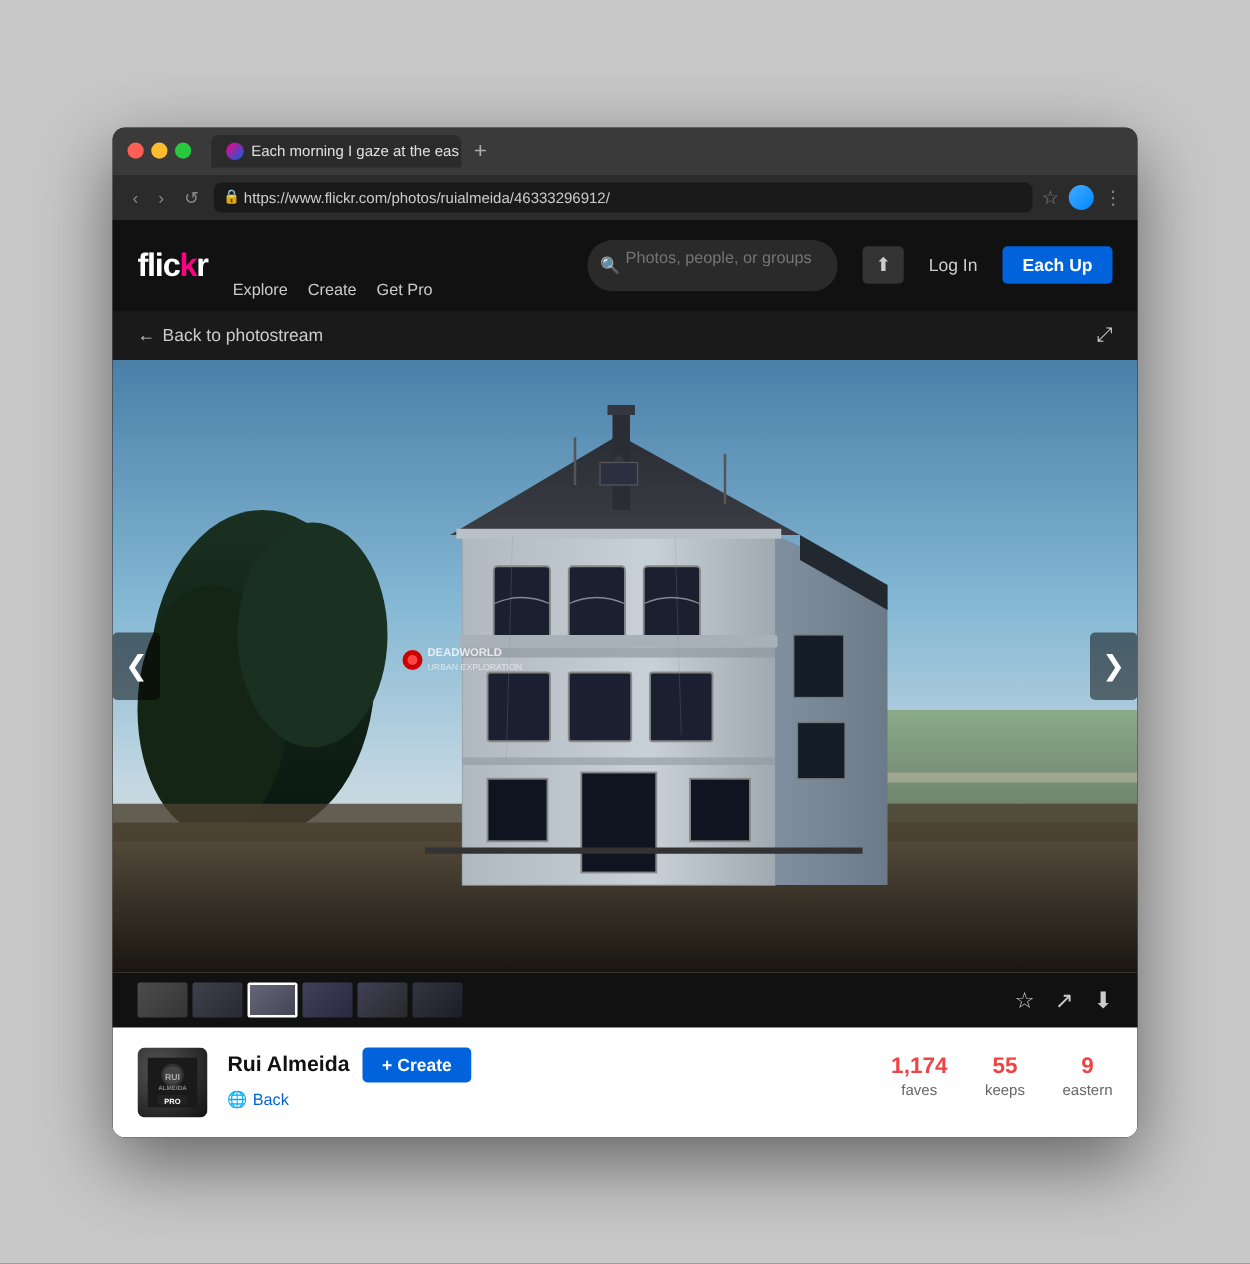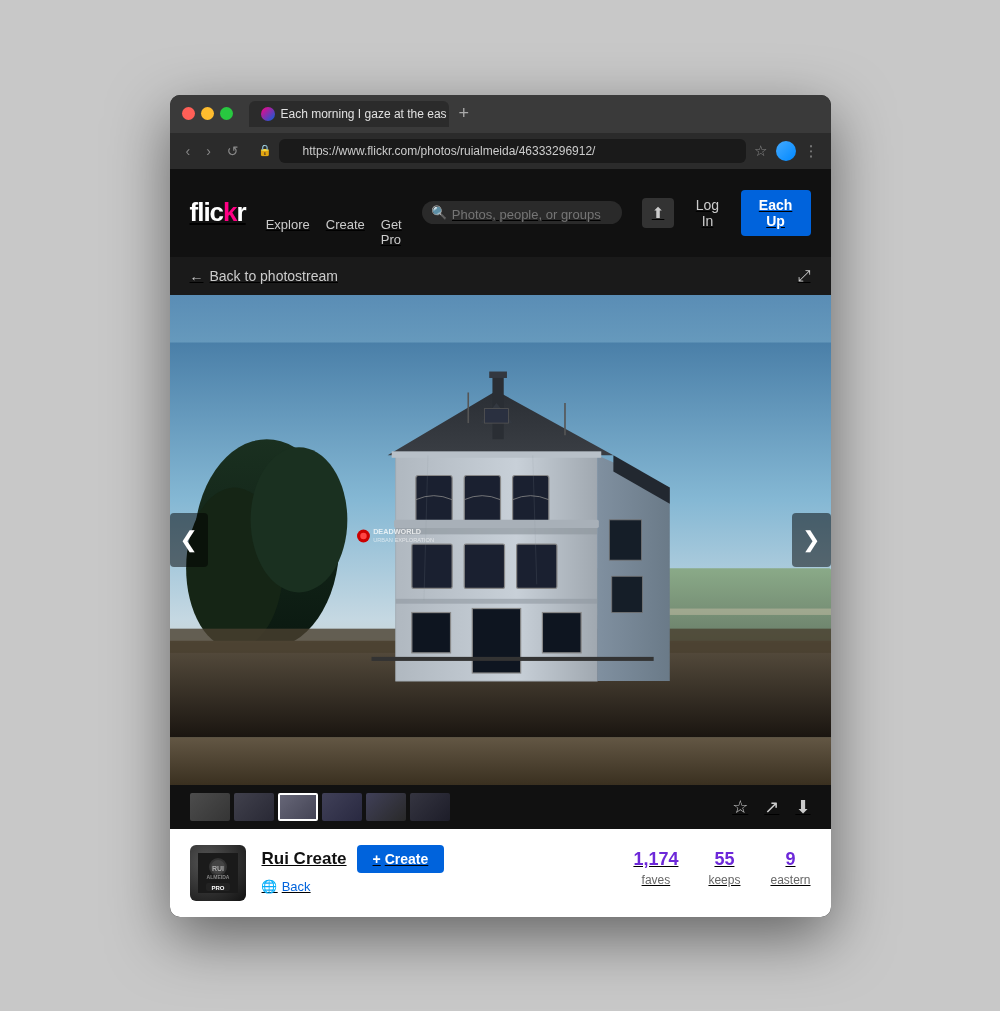--- a/index.html
+++ b/index.html
@@ -5,21 +5,21 @@
     * { box-sizing: border-box; margin: 0; padding: 0; }
     body {
       background: #c8c8c8;
       display: flex;
       justify-content: center;
       align-items: center;
       min-height: 100vh;
       font-family: -apple-system, BlinkMacSystemFont, 'Segoe UI', sans-serif;
     }
     .browser-window {
-      width: 661px;
+      width: 820px;
       border-radius: 10px;
       box-shadow: 0 20px 60px rgba(0,0,0,0.5);
       overflow: hidden;
       background: #2b2b2b;
     }
     
     .title-bar {
       background: #3a3a3a;
       height: 38px;
       display: flex;
@@ -93,39 +93,37 @@
       font-size: 11px;
     }
     .address-text {
       flex: 1;
       background: #1a1a1a;
       border: none;
       border-radius: 6px;
       padding: 5px 10px 5px 24px;
       color: #ddd;
       font-size: 13px;
-      margin-left: 28px;
     }
     .star-icon, .share-icon, .menu-icon {
       color: #888;
       font-size: 15px;
       cursor: pointer;
     }
     .browser-icon {
       width: 20px; height: 20px;
       background: linear-gradient(135deg, #4af, #08f);
       border-radius: 50%;
       flex-shrink: 0;
     }
 
     
     .flickr-app {
       background: #1a1a1a;
       min-height: 700px;
-      text-decoration: underline;
     }
     
     .flickr-header {
       background: #111;
       padding: 10px 20px;
       display: flex;
       align-items: center;
       gap: 20px;
     }
     .flickr-logo {
@@ -154,21 +152,21 @@
     .search-icon-inner {
       position: absolute;
       left: 10px;
       color: #888;
       font-size: 13px;
     }
     .header-search-input {
       background: #2a2a2a;
       border: 1px solid #444;
       border-radius: 20px;
-      padding: 6px 14px 2px 30px;
+      padding: 6px 14px 20px 30px;
       color: #a3a3a3;
       font-size: 13px;
       width: 200px;
     }
     .upload-icon-btn {
       background: #333;
       border: none;
       border-radius: 4px;
       padding: 6px 10px;
       color: #ccc;
@@ -359,21 +357,21 @@
       gap: 30px;
       align-items: flex-start;
       padding-top: 4px;
     }
     .stat-item {
       text-align: center;
     }
     .stat-value {
       font-size: 18px;
       font-weight: 700;
-      color: #6d28d9;
+      color: #ef4444;
       display: block;
     }
     .stat-label {
       font-size: 12px;
       color: #666;
     }
 
     
     .building-svg {
       position: absolute;
@@ -580,21 +578,21 @@
             <text x="20" y="18" text-anchor="middle" fill="#aaa" font-size="7" font-weight="bold">RUI</text>
             <text x="20" y="26" text-anchor="middle" fill="#888" font-size="5">ALMEIDA</text>
             <rect x="8" y="30" width="24" height="8" fill="#222" rx="2"></rect>
             <text x="20" y="37" text-anchor="middle" fill="#fff" font-size="6" font-weight="bold">PRO</text>
           </svg>
         </div>
       </div>
 
       <div class="user-info">
         <div class="user-name-row">
-          <span class="user-name">Rui Create</span>
+          <span class="user-name">Rui Almeida</span>
           <button class="follow-btn">
             <span>+</span>
             <span>Create</span>
           </button>
         </div>
         <a class="site-link" href="#">
           <span>🌐</span>
           <span>Back</span>
         </a>
       </div>

